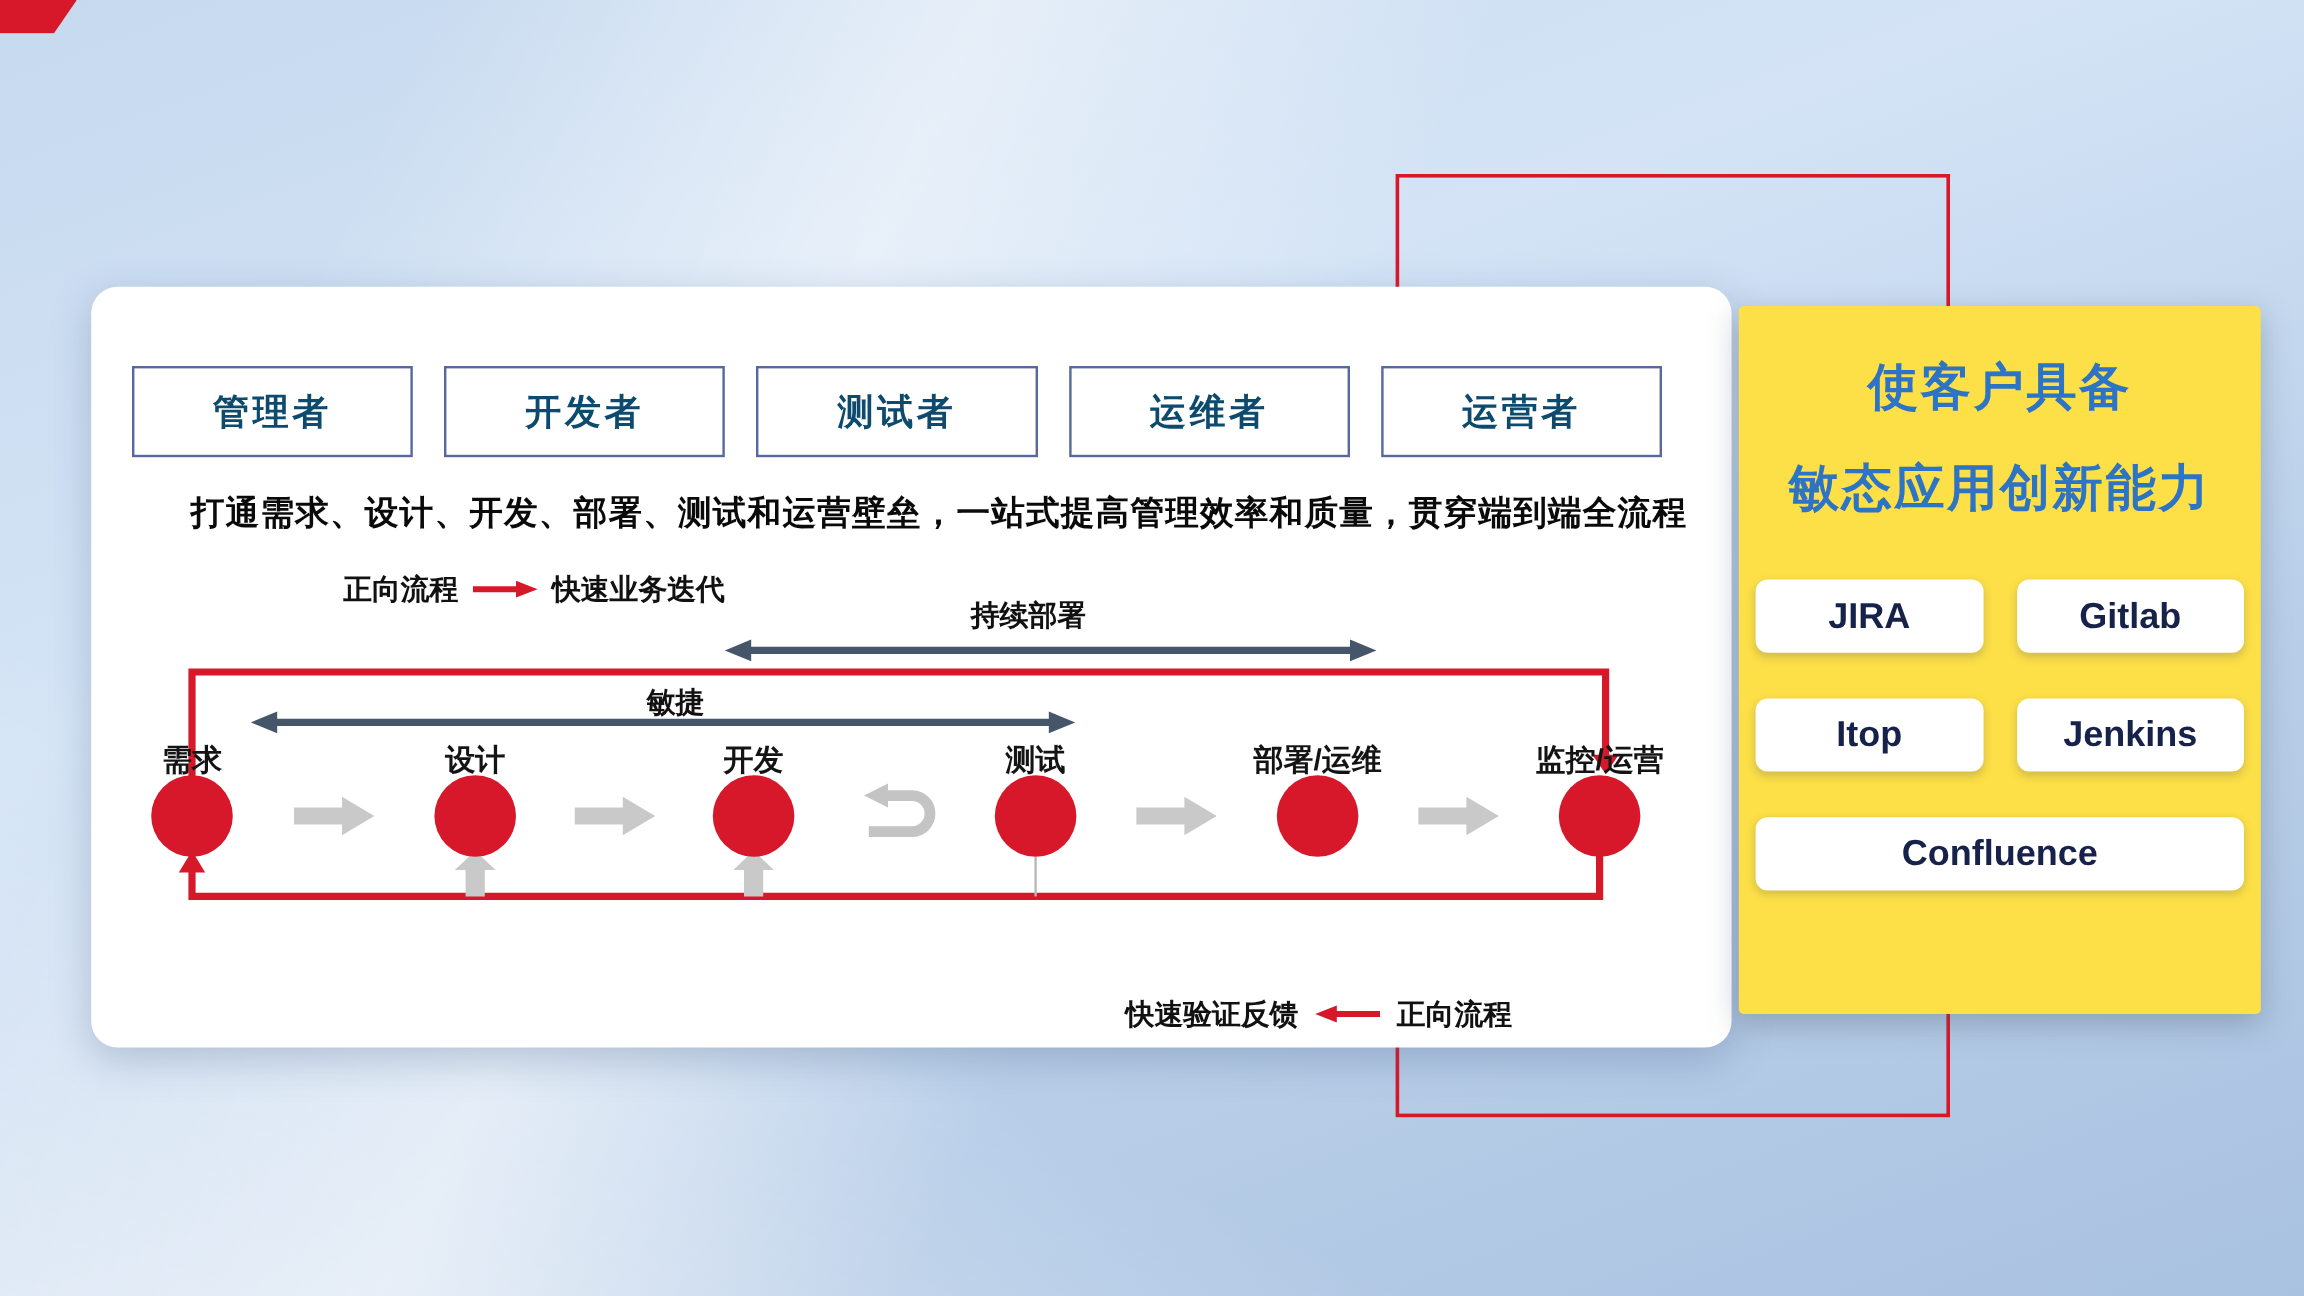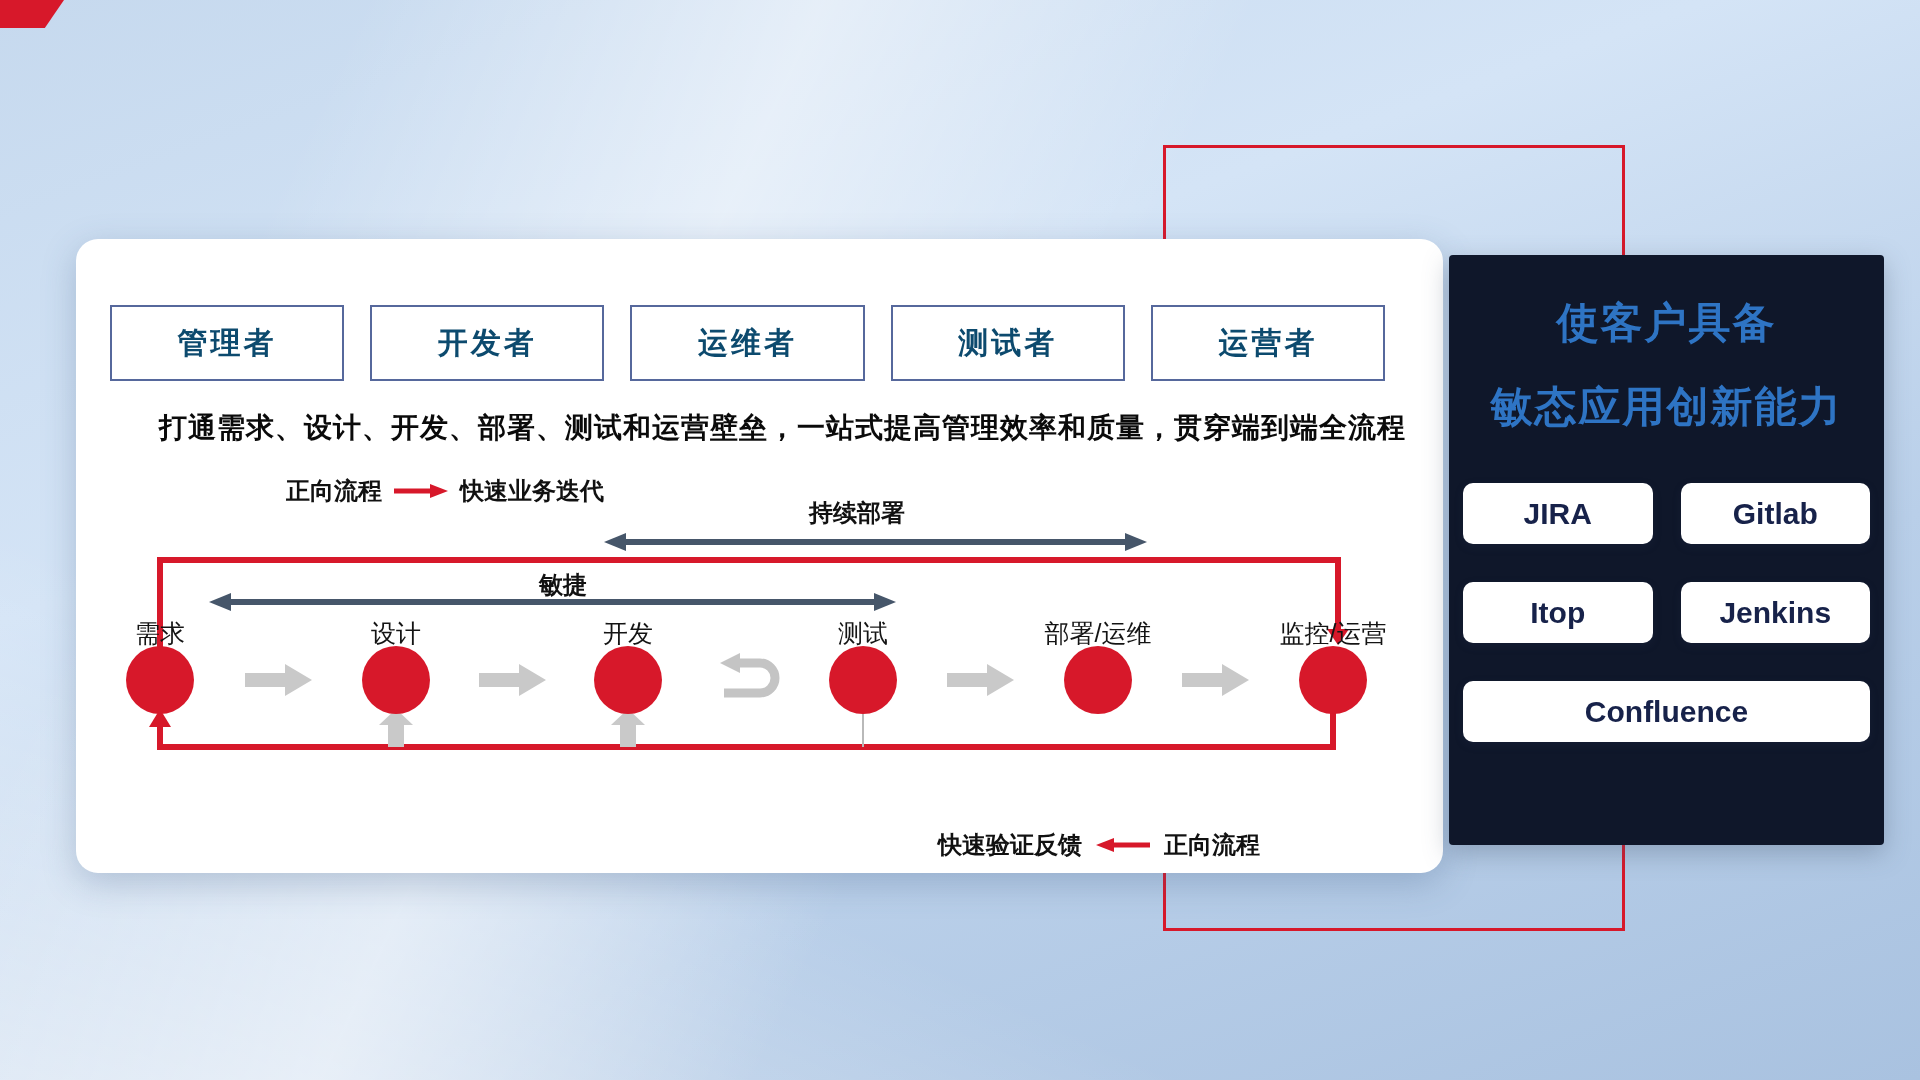--- a/index.html
+++ b/index.html
@@ -20,21 +20,21 @@
     z-index: 5;
   }
 
   
   .red-outline-rect {
     position: absolute; left: 1163px; top: 145px; width: 462px; height: 786px;
     border: 3px solid #d7182a; z-index: 1;
   }
   .right-panel {
     position: absolute; left: 1449px; top: 255px; width: 435px; height: 590px;
-    background: #0f172a; border-radius: 4px;
+    background: #fde047; border-radius: 4px;
     box-shadow: 0 8px 26px rgba(70,85,110,0.35);
     z-index: 3;
   }
   .right-title { text-align: center; color: #2e74c4; font-weight: 700; font-size: 42px; letter-spacing: 2px; }
   .right-title.l1 { margin-top: 40px; }
   .right-title.l2 { margin-top: 28px; }
   .tools-wrap { position: absolute; left: 14px; right: 14px; top: 228px; }
   .tools-row { display: flex; gap: 28px; margin-bottom: 38px; }
   .tool-btn {
     flex: 1; height: 61px; background: #ffffff; border-radius: 10px;
@@ -71,21 +71,21 @@
   .cd-label {
     position: absolute; left: 701px; top: 258px; width: 160px; text-align: center;
     font-size: 24px; font-weight: 700; color: #111111;
   }
   .agile-label {
     position: absolute; left: 407px; top: 330px; width: 160px; text-align: center;
     font-size: 24px; font-weight: 700; color: #111111;
   }
   .stage-label {
     position: absolute; top: 378px; width: 180px; text-align: center;
-    font-size: 25px; font-weight: 400; color: #141414; z-index: 2;
+    font-size: 25px; font-weight: 700; color: #141414; z-index: 2;
   }
   .legend-feedback {
     position: absolute; left: 862px; top: 560px;
     display: flex; align-items: center; gap: 14px;
     font-size: 24px; font-weight: 700; color: #111111; margin-top: 30px;
   }
   .flow-svg { position: absolute; left: 0; top: 0; z-index: 1; }
 </style>
 </head>
 <body>
@@ -110,22 +110,22 @@
       <div class="tool-btn">Confluence</div>
     </div>
   </div>
 </div>
 
 <div class="white-panel">
 
   <div class="roles-row">
     <div class="role-box">管理者</div>
     <div class="role-box">开发者</div>
+    <div class="role-box">测试者</div>
     <div class="role-box">运维者</div>
-    <div class="role-box">测试者</div>
     <div class="role-box">运营者</div>
   </div>
 
   <div class="description">打通需求、设计、开发、部署、测试和运营壁垒，一站式提高管理效率和质量，贯穿端到端全流程</div>
 
   <div class="legend-forward">
     <span>正向流程</span>
     <svg width="54" height="16" viewBox="0 0 54 16">
       <line x1="0" y1="8" x2="38" y2="8" stroke="#d7182a" stroke-width="5"></line>
       <polygon points="36,1 54,8 36,15" fill="#d7182a"></polygon>

